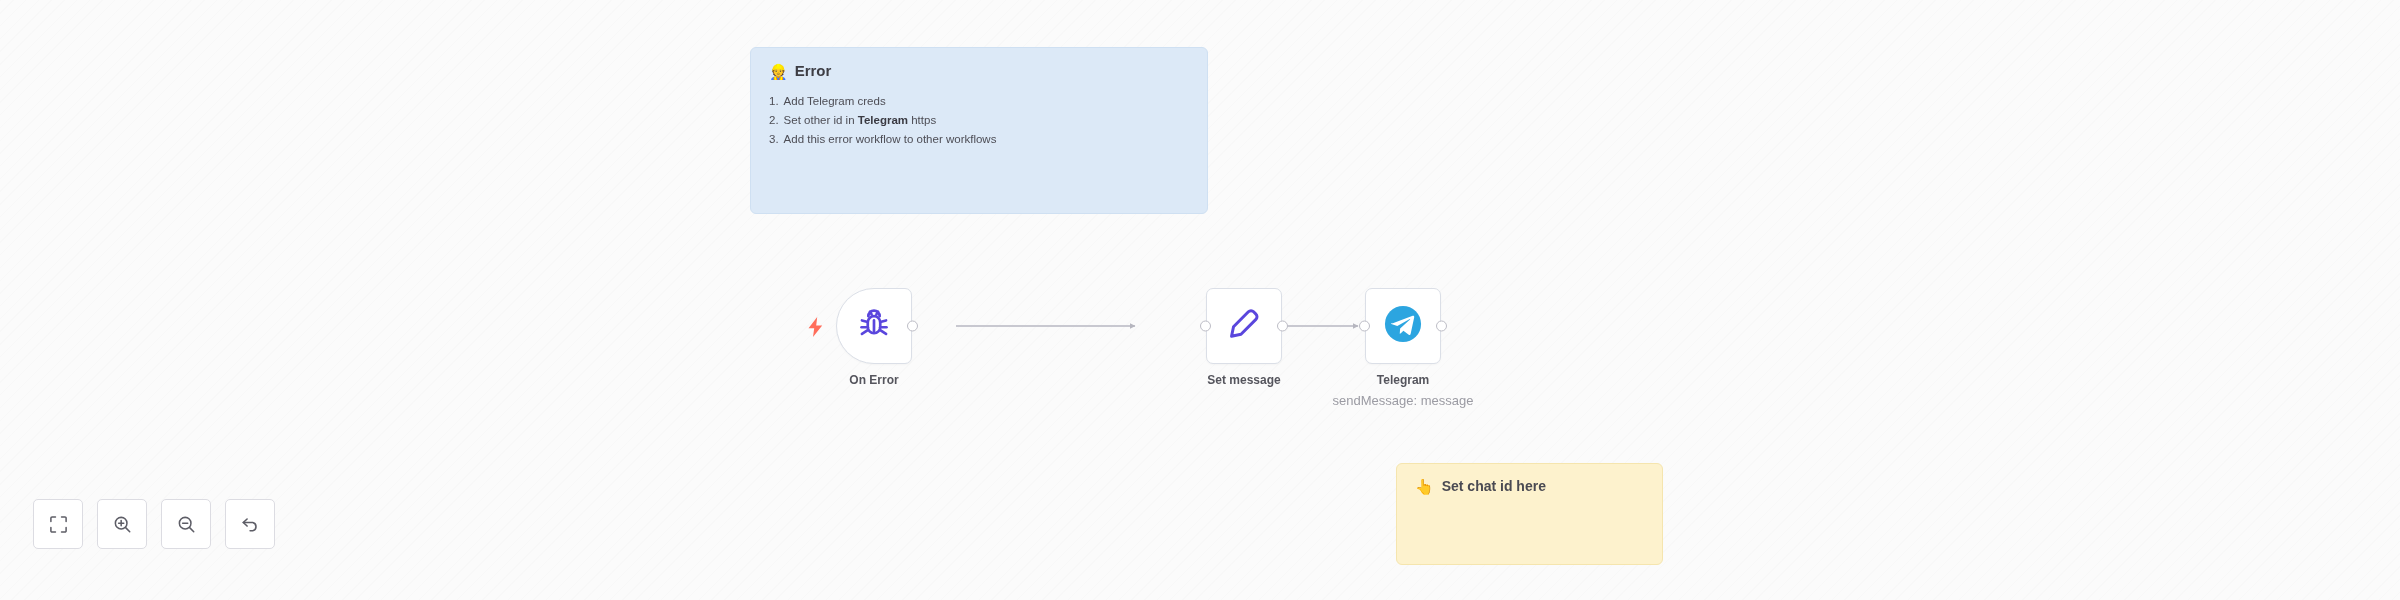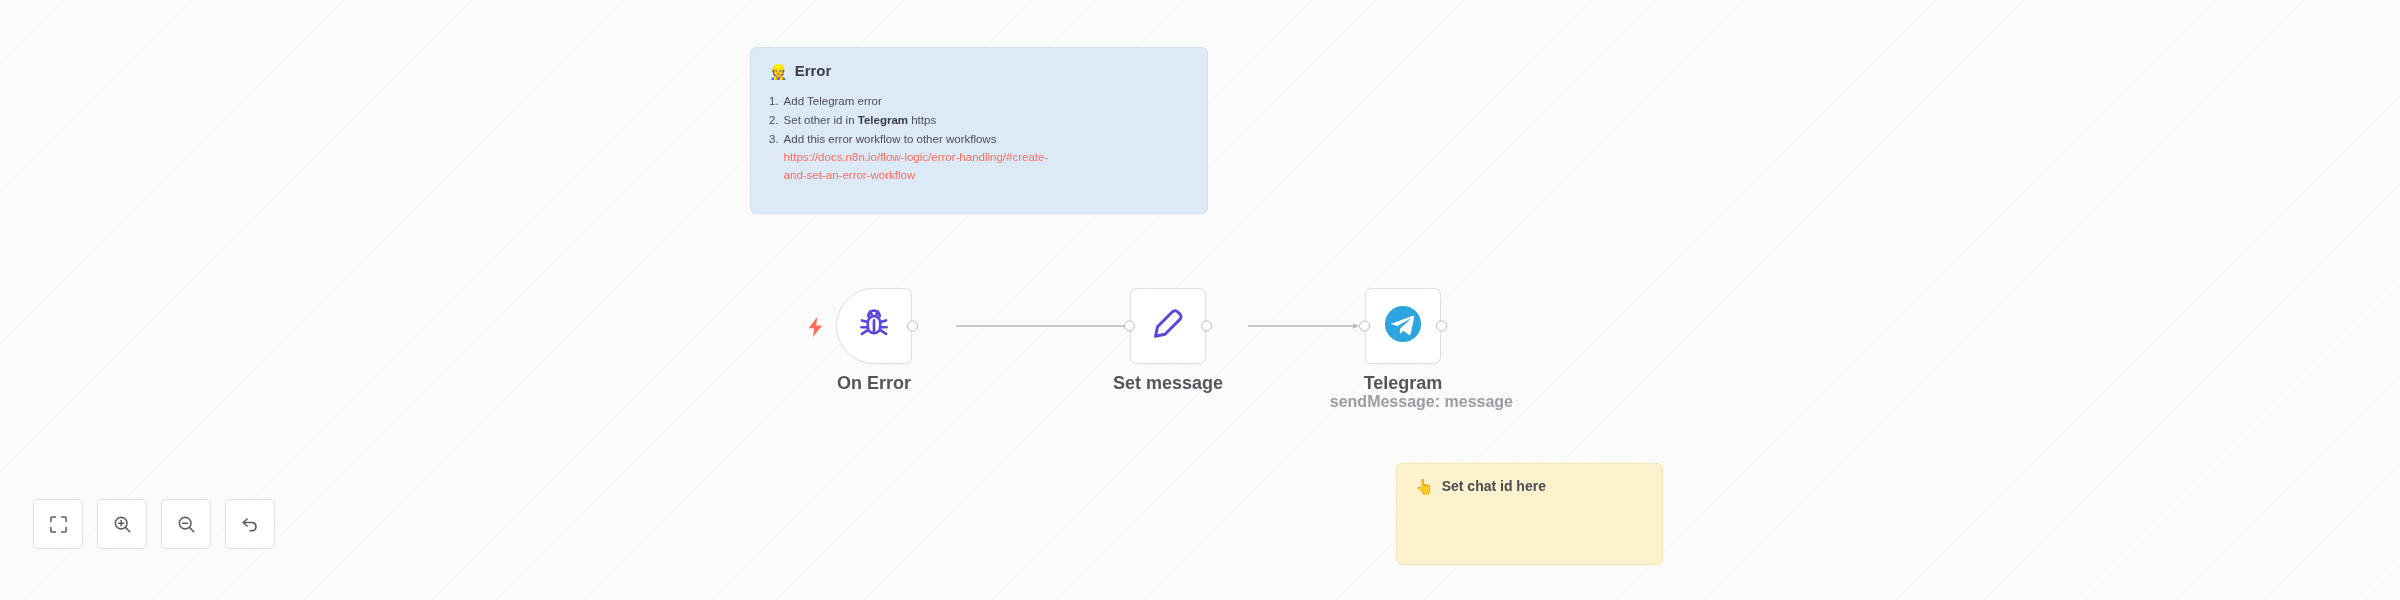--- a/index.html
+++ b/index.html
@@ -107,33 +107,33 @@
   }
   .node.trigger {
     border-top-left-radius: 38px;
     border-bottom-left-radius: 38px;
   }
   .node-icon { display: block; }
 
   .node-label {
     position: absolute;
     text-align: center;
-    font-size: 18px;
+    font-size: 12px;
     font-weight: bold;
     color: #55555d;
     white-space: nowrap;
     width: 220px;
     left: 50%;
     transform: translateX(-50%);
   }
   .node-sublabel {
     position: absolute;
-    text-align: right;
-    font-size: 16px;
-    font-weight: bold;
+    text-align: center;
+    font-size: 13px;
+    font-weight: normal;
     color: #9b9ba3;
     white-space: nowrap;
     width: 220px;
     left: 50%;
     transform: translateX(-50%);
   }
 
   .endpoint {
     position: absolute;
     width: 11px;
@@ -200,31 +200,30 @@
   </svg>
 
   <div class="sticky sticky-blue" style="left:750px; top:47px; width:458px; height:167px;">
     <div class="sticky-title">
       <span class="sticky-emoji">👷</span>
       <span>Error</span>
     </div>
     <ol class="sticky-list">
       <li>
         <span class="num">1.</span>
-        <span class="txt">Add Telegram error</span>
+        <span class="txt">Add Telegram creds</span>
       </li>
       <li>
         <span class="num">2.</span>
         <span class="txt"><span>Set other id in </span><b>Telegram</b><span> https</span></span>
       </li>
       <li>
         <span class="num">3.</span>
         <span class="txt">
           <span>Add this error workflow to other workflows</span>
-          <a class="sticky-link" href="#">https://docs.n8n.io/flow-logic/error-handling/#create-and-set-an-error-workflow</a>
         </span>
       </li>
     </ol>
   </div>
 
   <div class="sticky sticky-yellow" style="left:1396px; top:463px; width:267px; height:102px;">
     <div class="sticky-title-yellow">
       <span class="sticky-emoji">👆</span>
       <span>Set chat id here</span>
     </div>
@@ -249,21 +248,21 @@
         <line x1="20.5" y1="19" x2="16.4" y2="16.4"></line>
         <line x1="20.8" y1="14.3" x2="16.4" y2="14.3"></line>
         <line x1="9.2" y1="3.3" x2="10.3" y2="5.2"></line>
         <line x1="14.8" y1="3.3" x2="13.7" y2="5.2"></line>
       </svg>
     </span>
     <span class="endpoint out"></span>
     <span class="node-label" style="top:84px;">On Error</span>
   </div>
 
-  <div class="node" style="left:1130px; top:288px;">
+  <div class="node" style="left:1206px; top:288px;">
     <span class="node-icon">
       <svg width="34" height="34" viewBox="0 0 24 24" fill="none" stroke="#5a46dd" stroke-width="2.1" stroke-linecap="round" stroke-linejoin="round">
         <path d="M18.8 3.4 a2.6 2.6 0 0 0 -3.7 0 L4.6 13.9 L3.2 20.6 L9.9 19.2 L20.4 8.7 a2.6 2.6 0 0 0 0 -3.7 z"></path>
       </svg>
     </span>
     <span class="endpoint in"></span>
     <span class="endpoint out"></span>
     <span class="node-label" style="top:84px;">Set message</span>
   </div>
 

